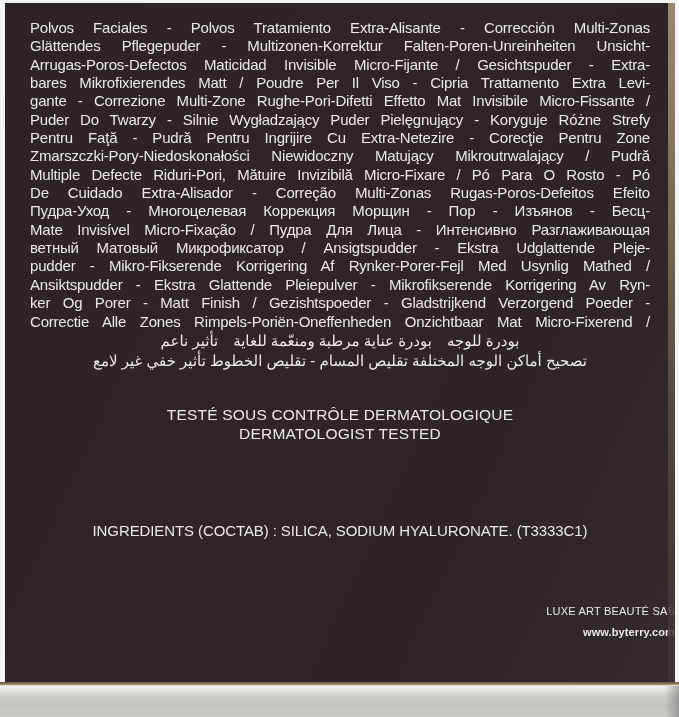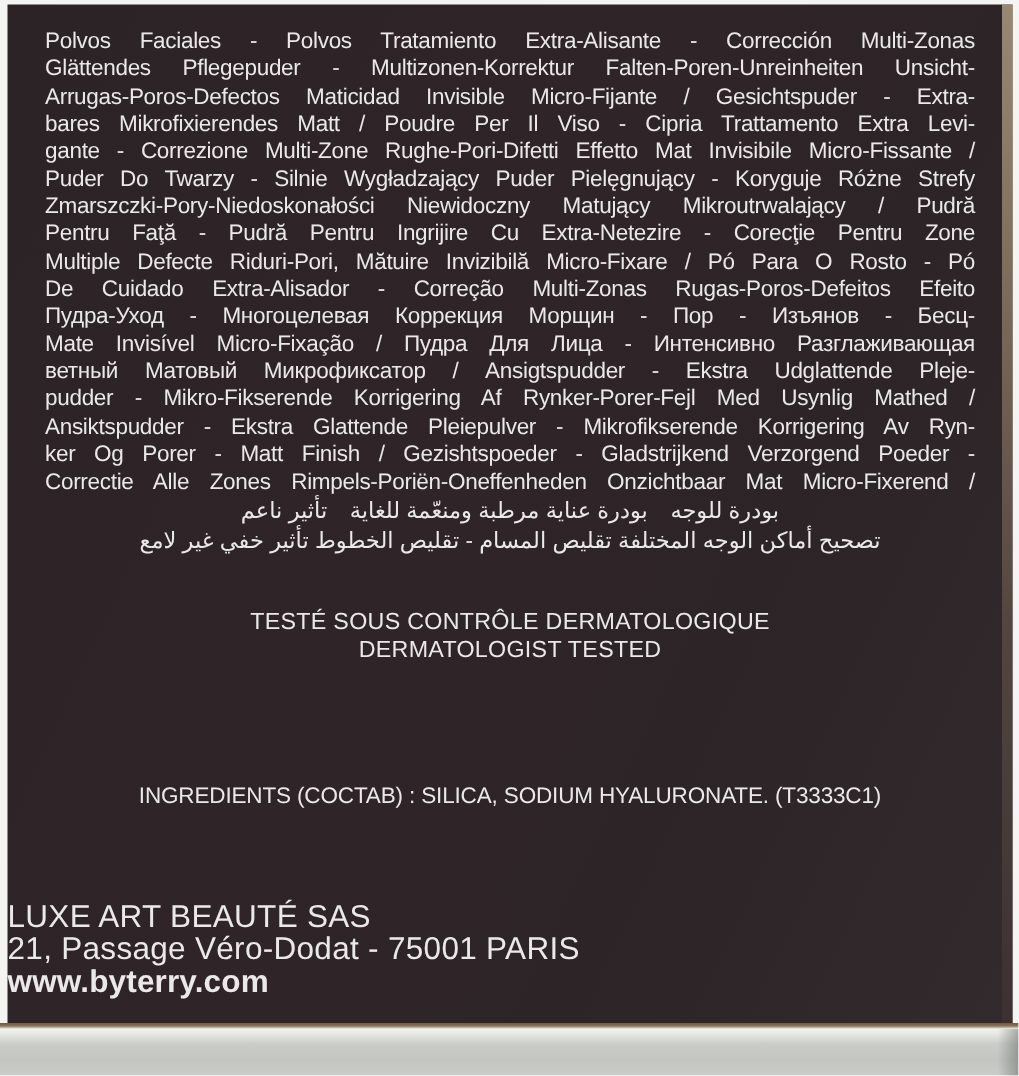--- a/index.html
+++ b/index.html
@@ -106,23 +106,23 @@
     letter-spacing: -0.1px;
     text-align: center;
     white-space: nowrap;
   }
 
   .maker-block {
     position: absolute;
     left: 0;
     width: 670px;
     top: 598px;
-    text-align: left;
+    text-align: right;
     color: #eae8e9;
-    font-size: 21px;
+    font-size: 11px;
     line-height: 21.3px;
     letter-spacing: 0.2px;
   }
   .maker-block .website {
     letter-spacing: 0.1px;
     font-weight: bold;
   }
 </style>
 </head>
 <body>
@@ -131,22 +131,22 @@
   <div class="box-front">
 
     <div class="panel-text">
       <div>
           <div class="line">Polvos Faciales - Polvos Tratamiento Extra-Alisante - Corrección Multi-Zonas</div>
           <div class="line">Glättendes Pflegepuder - Multizonen-Korrektur Falten-Poren-Unreinheiten Unsicht-</div>
           <div class="line">Arrugas-Poros-Defectos Maticidad Invisible Micro-Fijante / Gesichtspuder - Extra-</div>
           <div class="line">bares Mikrofixierendes Matt / Poudre Per Il Viso - Cipria Trattamento Extra Levi-</div>
           <div class="line">gante - Correzione Multi-Zone Rughe-Pori-Difetti Effetto Mat Invisibile Micro-Fissante /</div>
           <div class="line">Puder Do Twarzy - Silnie Wygładzający Puder Pielęgnujący - Koryguje Różne Strefy</div>
+          <div class="line">Pentru Faţă - Pudră Pentru Ingrijire Cu Extra-Netezire - Corecţie Pentru Zone</div>
           <div class="line">Zmarszczki-Pory-Niedoskonałości Niewidoczny Matujący Mikroutrwalający / Pudră</div>
-          <div class="line">Pentru Faţă - Pudră Pentru Ingrijire Cu Extra-Netezire - Corecţie Pentru Zone</div>
           <div class="line">Multiple Defecte Riduri-Pori, Mătuire Invizibilă Micro-Fixare / Pó Para O Rosto - Pó</div>
           <div class="line">De Cuidado Extra-Alisador - Correção Multi-Zonas Rugas-Poros-Defeitos Efeito</div>
           <div class="line">Пудра-Уход - Многоцелевая Коррекция Морщин - Пор - Изъянов - Бесц-</div>
           <div class="line">Mate Invisível Micro-Fixação / Пудра Для Лица - Интенсивно Разглаживающая</div>
           <div class="line">ветный Матовый Микрофиксатор / Ansigtspudder - Ekstra Udglattende Pleje-</div>
           <div class="line">pudder - Mikro-Fikserende Korrigering Af Rynker-Porer-Fejl Med Usynlig Mathed /</div>
           <div class="line">Ansiktspudder - Ekstra Glattende Pleiepulver - Mikrofikserende Korrigering Av Ryn-</div>
           <div class="line">ker Og Porer - Matt Finish / Gezishtspoeder - Gladstrijkend Verzorgend Poeder -</div>
           <div class="line">Correctie Alle Zones Rimpels-Poriën-Oneffenheden Onzichtbaar Mat Micro-Fixerend /</div>
         </div>
@@ -158,21 +158,20 @@
 
     <div class="tested-block">
       <div>TESTÉ SOUS CONTRÔLE DERMATOLOGIQUE</div>
       <div>DERMATOLOGIST TESTED</div>
     </div>
 
     <div class="ingredients-line">INGREDIENTS (COCTAB) : SILICA, SODIUM HYALURONATE. (T3333C1)</div>
 
     <div class="maker-block">
       <div class="company">LUXE ART BEAUTÉ SAS</div>
-      <div class="address">21, Passage Véro-Dodat - 75001 PARIS</div>
       <div class="website">www.byterry.com</div>
     </div>
 
     <div class="box-edge-right"></div>
   </div>
 
   <div class="box-bottom-strip"></div>
 </div>
 
 </body></html>

